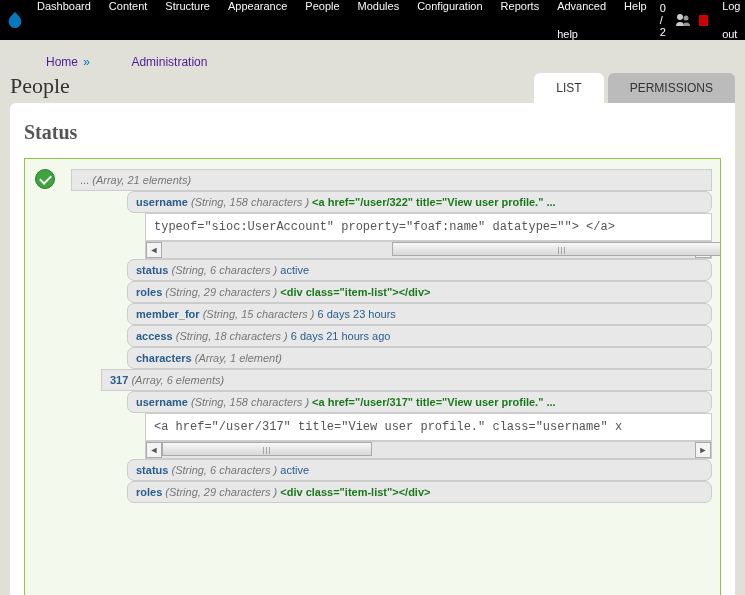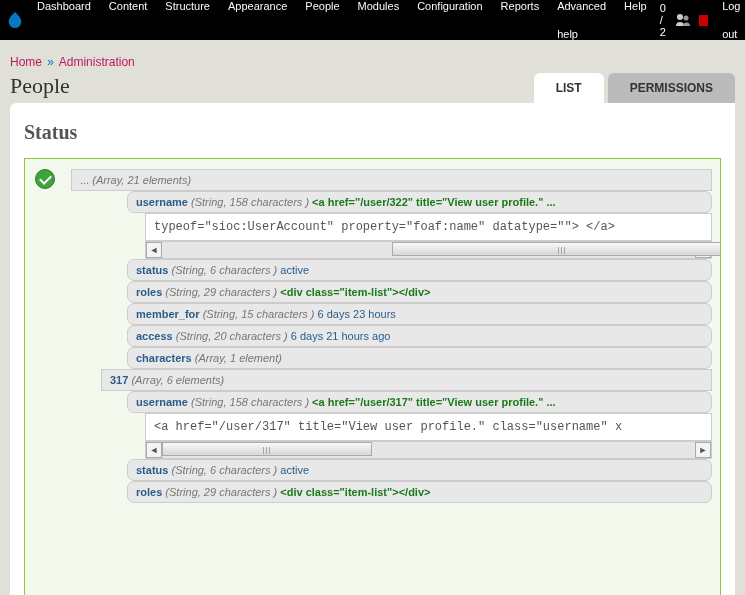--- a/index.html
+++ b/index.html
@@ -9,27 +9,27 @@
   .toolbar-logo { width: 20px; height: 20px; margin: 0 4px; display: flex; align-items: center; justify-content: center; }
   .toolbar-menu { display: flex; flex: 1; }
   .toolbar-menu a { color: #fafafa; text-decoration: none; padding: 0 9px; line-height: 28px; }
   .toolbar-right { display: flex; align-items: center; padding-right: 8px; }
   .toolbar-right a { color: #fafafa; text-decoration: none; padding: 0 8px; line-height: 28px; }
   .toolbar-count { padding: 0 4px; }
   .toolbar-users-icon { width: 16px; height: 14px; margin-right: 2px; }
   .toolbar-flag { width: 16px; height: 11px; background: #c00; margin: 0 6px; }
   
   .breadcrumb { padding: 15px 10px 4px 10px; font-size: 12px; }
-  .breadcrumb a { color: #be185d; text-decoration: none; }
+  .breadcrumb a { color: #4c1d95; text-decoration: none; margin-left: 36px; }
   .breadcrumb-sep { color: #0074bd; padding: 0 2px; }
   
   .page-header { display: flex; align-items: flex-end; padding: 0 10px 0 10px; }
   .page-title { font-family: Georgia, serif; font-size: 22px; font-weight: normal; color: #333; flex: 1; padding-bottom: 4px; }
   .tabs { display: flex; }
-  .tab { padding: 8px 22px; background: #bbb; color: #333; font-weight: bold; font-size: 12px; margin-left: 4px; border-radius: 6px 6px 0 0; text-decoration: none; cursor: pointer; }
+  .tab { padding: 8px 22px; background: #bbb; color: #333; font-weight: normal; font-size: 12px; margin-left: 4px; border-radius: 6px 6px 0 0; text-decoration: none; cursor: pointer; }
   .tab.active { background: #fff; color: #333; }
   
   .content { background: #fff; margin: 0 10px; padding: 18px 14px; border-radius: 6px 0 0 0; }
   .section-title { font-family: Georgia, serif; font-size: 20px; font-weight: bold; color: #555; margin-bottom: 14px; }
   
   .status-box { border: 1px solid #8dc63f; background: #f3faed; padding: 10px 8px 10px 46px; position: relative; height: 440px; overflow: hidden; }
   .status-icon { position: absolute; left: 10px; top: 10px; width: 20px; height: 20px; background: #3fa33f; border-radius: 50%; border: 1px solid #2a7a2a; display: flex; align-items: center; justify-content: center; }
   .status-icon::after { content: ""; width: 9px; height: 5px; border-left: 2px solid #fff; border-bottom: 2px solid #fff; transform: rotate(-45deg); margin-top: -2px; }
   
   .krumo { font-family: Verdana, sans-serif; font-size: 11px; }
@@ -135,21 +135,21 @@
         <span class="krumo-type">(String, 29 characters )</span>
         <span class="krumo-html">&lt;div class="item-list"&gt;&lt;/div&gt;</span>
       </div>
       <div class="krumo-row level2">
         <span class="krumo-key">member_for</span>
         <span class="krumo-type">(String, 15 characters )</span>
         <span class="krumo-val">6 days 23 hours</span>
       </div>
       <div class="krumo-row level2">
         <span class="krumo-key">access</span>
-        <span class="krumo-type">(String, 20 characters )</span>
+        <span class="krumo-type">(String, 18 characters )</span>
         <span class="krumo-val">6 days 21 hours ago</span>
       </div>
       <div class="krumo-row level2">
         <span class="krumo-key">characters</span>
         <span class="krumo-type">(Array, 1 element)</span>
       </div>
 
       <div class="krumo-row level1">
         <span class="krumo-key">317</span>
         <span class="krumo-type">(Array, 6 elements)</span>

